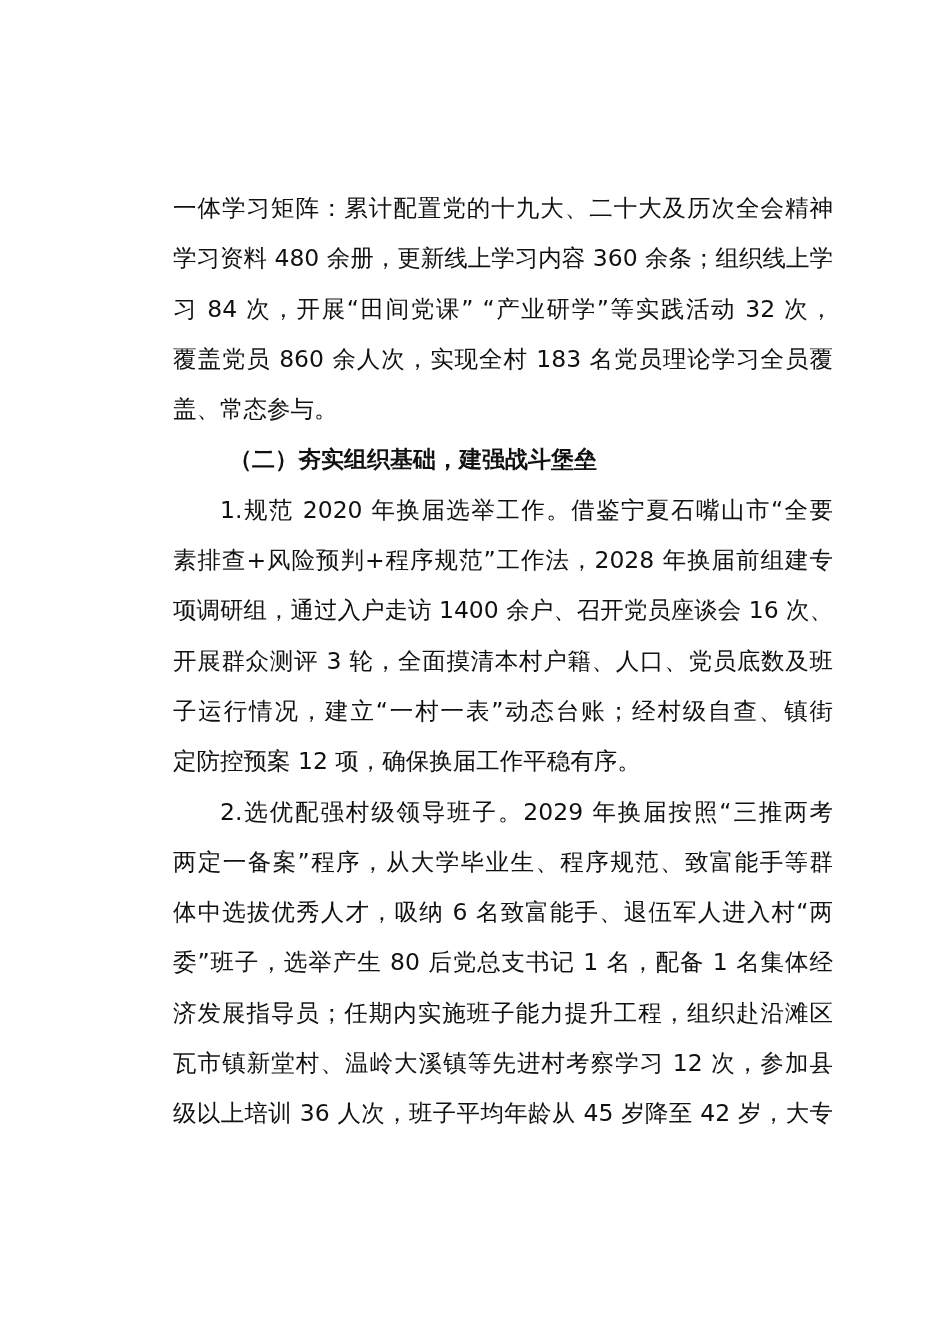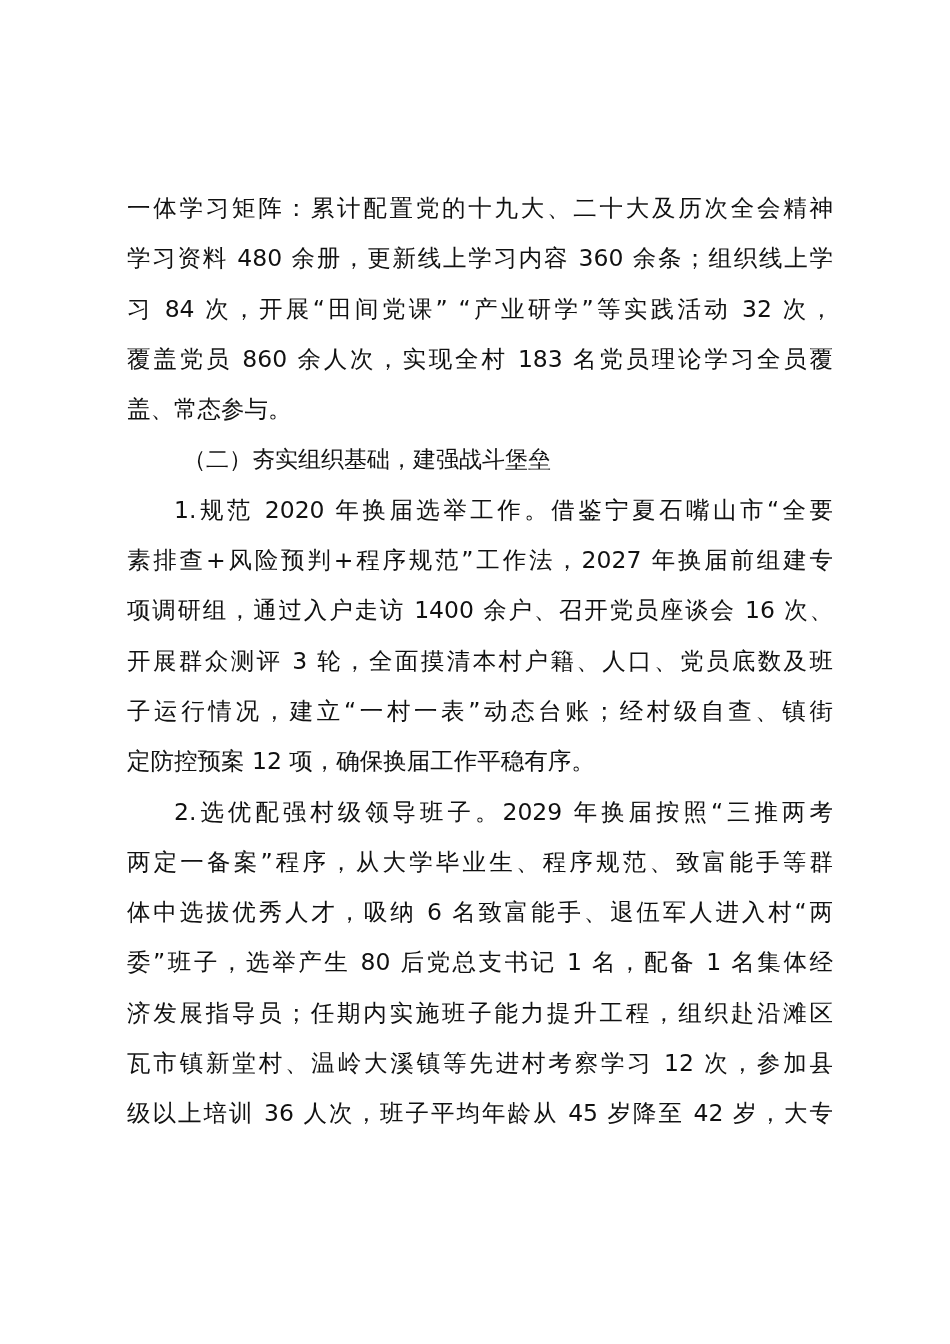--- a/index.html
+++ b/index.html
@@ -22,29 +22,30 @@
       width: 706px;
     }
     .line {
       height: 50.3px;
       line-height: 50.3px;
       font-size: 23.5px;
       white-space: nowrap;
       text-align: justify;
       text-align-last: justify;
       letter-spacing: 0;
+      margin-left: 46px;
     }
     .line.last {
       text-align-last: left;
     }
     .line.indent {
       padding-left: 47px;
     }
     .line.heading {
-      font-weight: normal;
+      font-weight: bold;
       text-align-last: left;
       padding-left: 56px;
       font-size: 23px;
     }
   </style>
 </head>
 <body>
 
 <div class="page">
 
@@ -55,21 +56,21 @@
     <div class="line">覆盖党员 860 余人次，实现全村 183 名党员理论学习全员覆</div>
     <div class="line last">盖、常态参与。</div>
   </div>
 
   <div>
     <div class="line heading">（二）夯实组织基础，建强战斗堡垒</div>
   </div>
 
   <div>
     <div class="line indent">1.规范 2020 年换届选举工作。借鉴宁夏石嘴山市“全要</div>
-    <div class="line">素排查+风险预判+程序规范”工作法，2027 年换届前组建专</div>
+    <div class="line">素排查+风险预判+程序规范”工作法，2028 年换届前组建专</div>
     <div class="line">项调研组，通过入户走访 1400 余户、召开党员座谈会 16 次、</div>
     <div class="line">开展群众测评 3 轮，全面摸清本村户籍、人口、党员底数及班</div>
     <div class="line">子运行情况，建立“一村一表”动态台账；经村级自查、镇街</div>
     <div class="line last">定防控预案 12 项，确保换届工作平稳有序。</div>
   </div>
 
   <div>
     <div class="line indent">2.选优配强村级领导班子。2029 年换届按照“三推两考</div>
     <div class="line">两定一备案”程序，从大学毕业生、程序规范、致富能手等群</div>
     <div class="line">体中选拔优秀人才，吸纳 6 名致富能手、退伍军人进入村“两</div>

